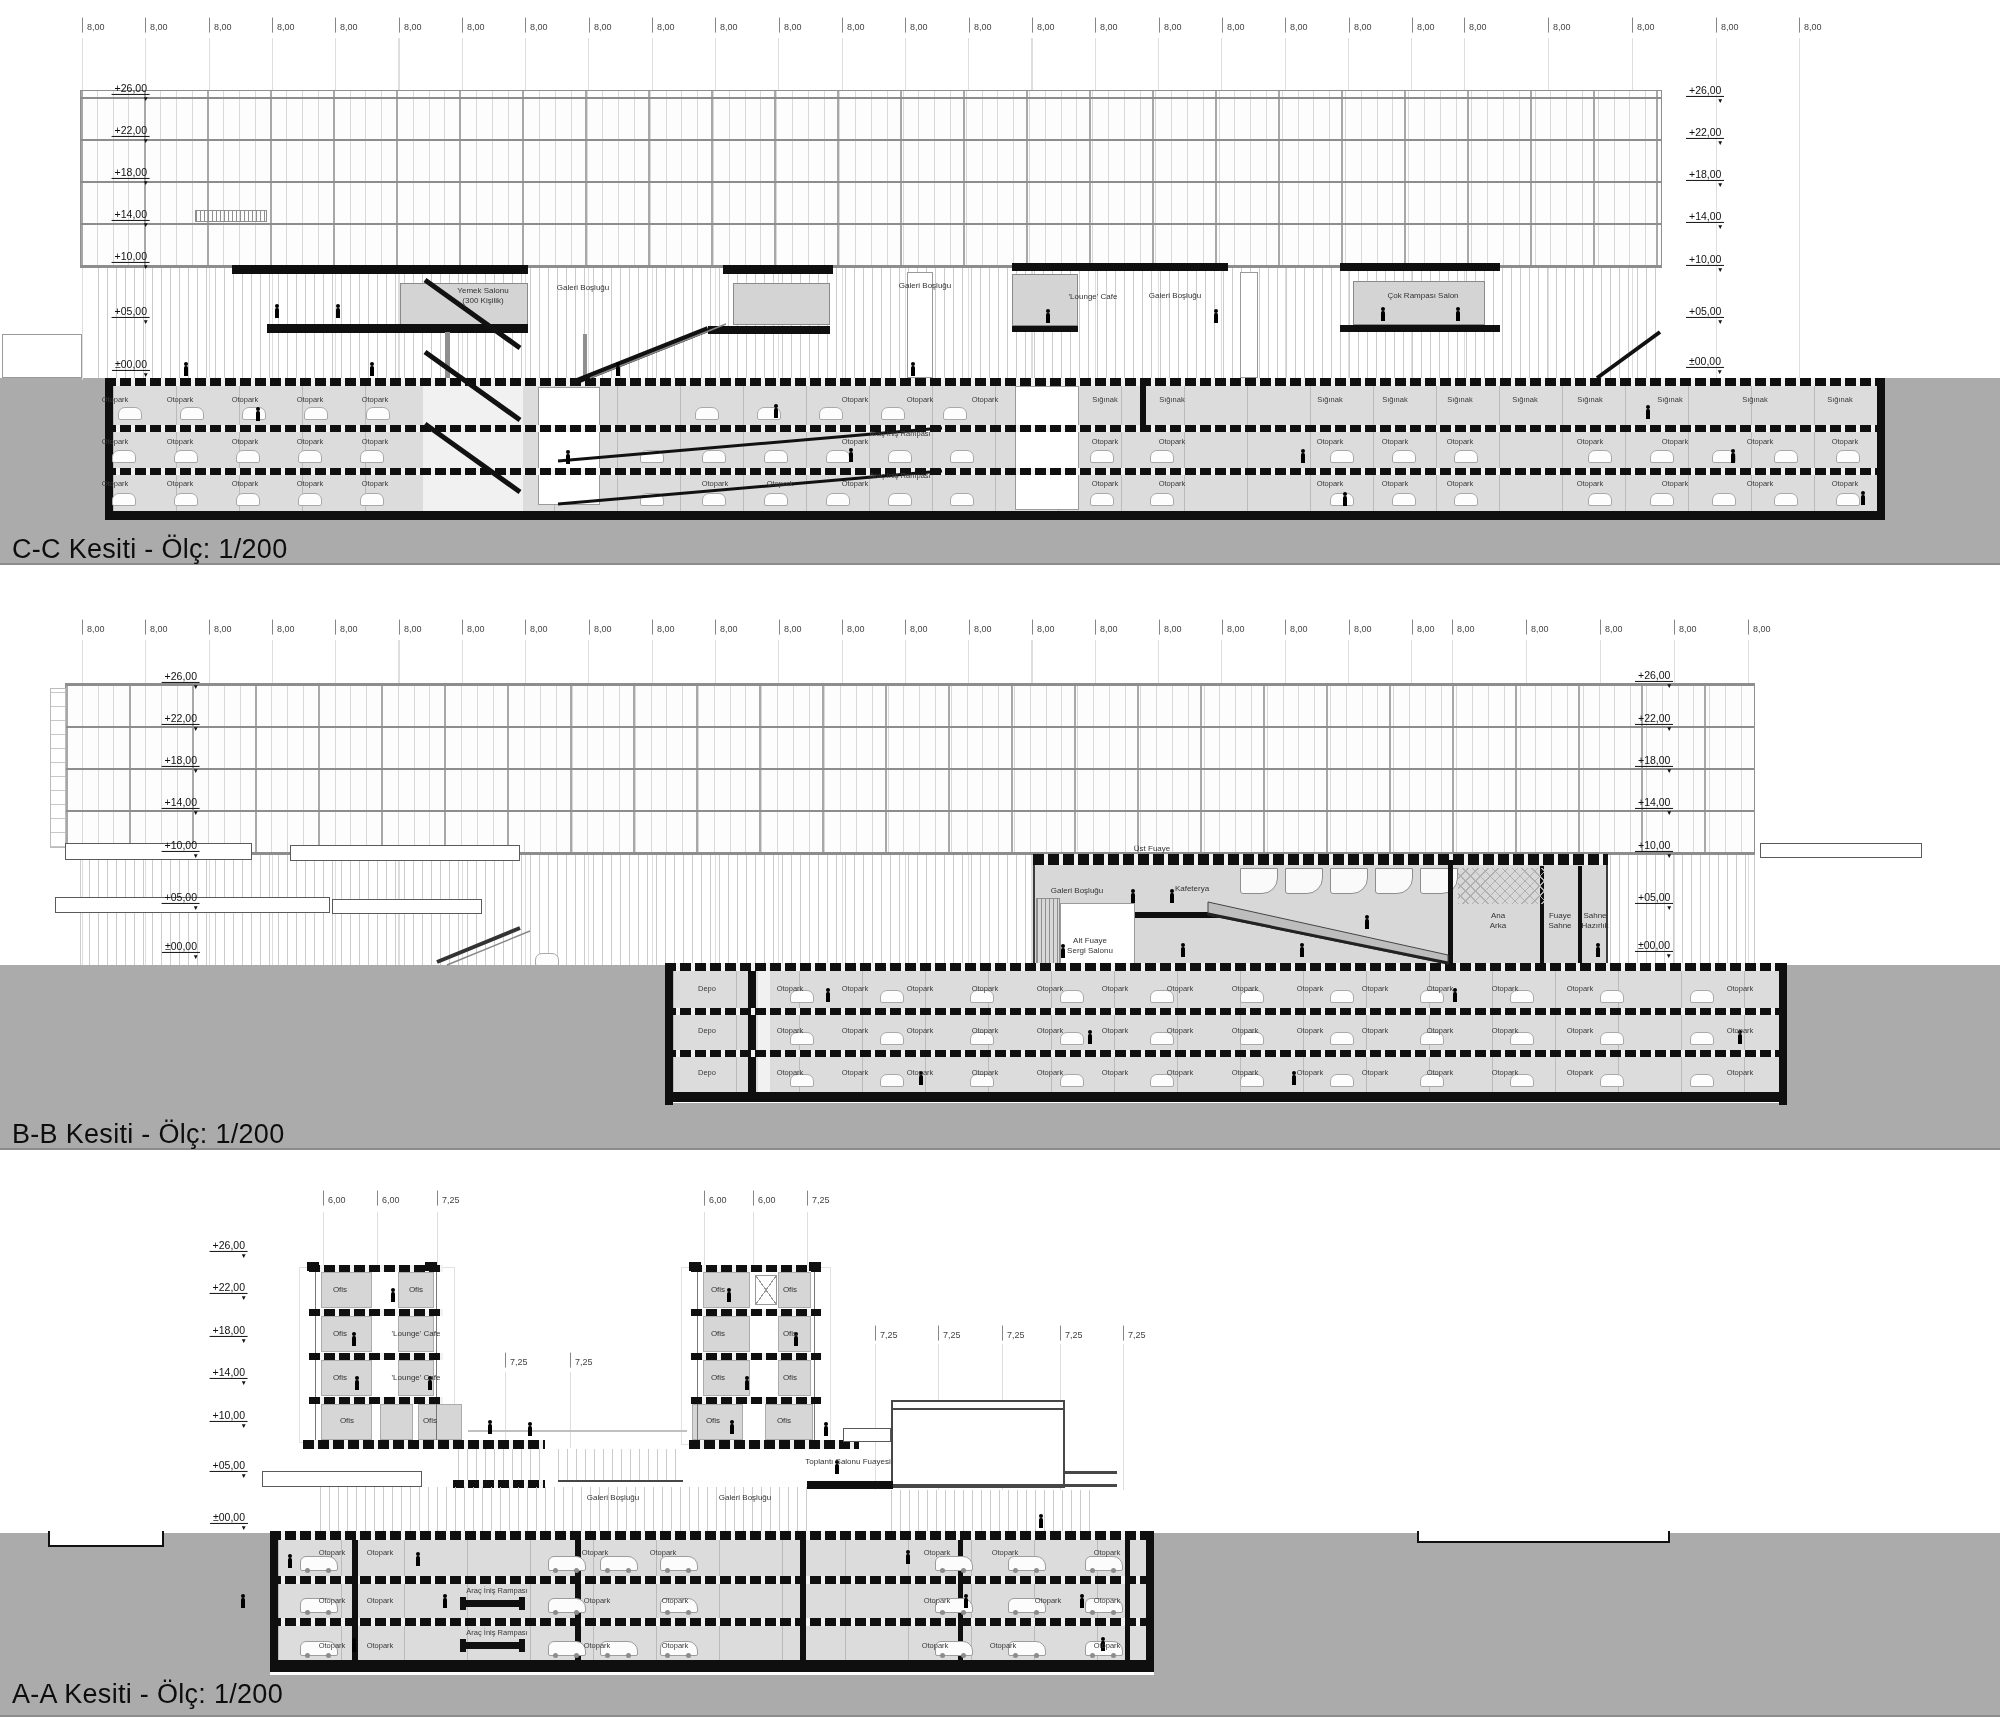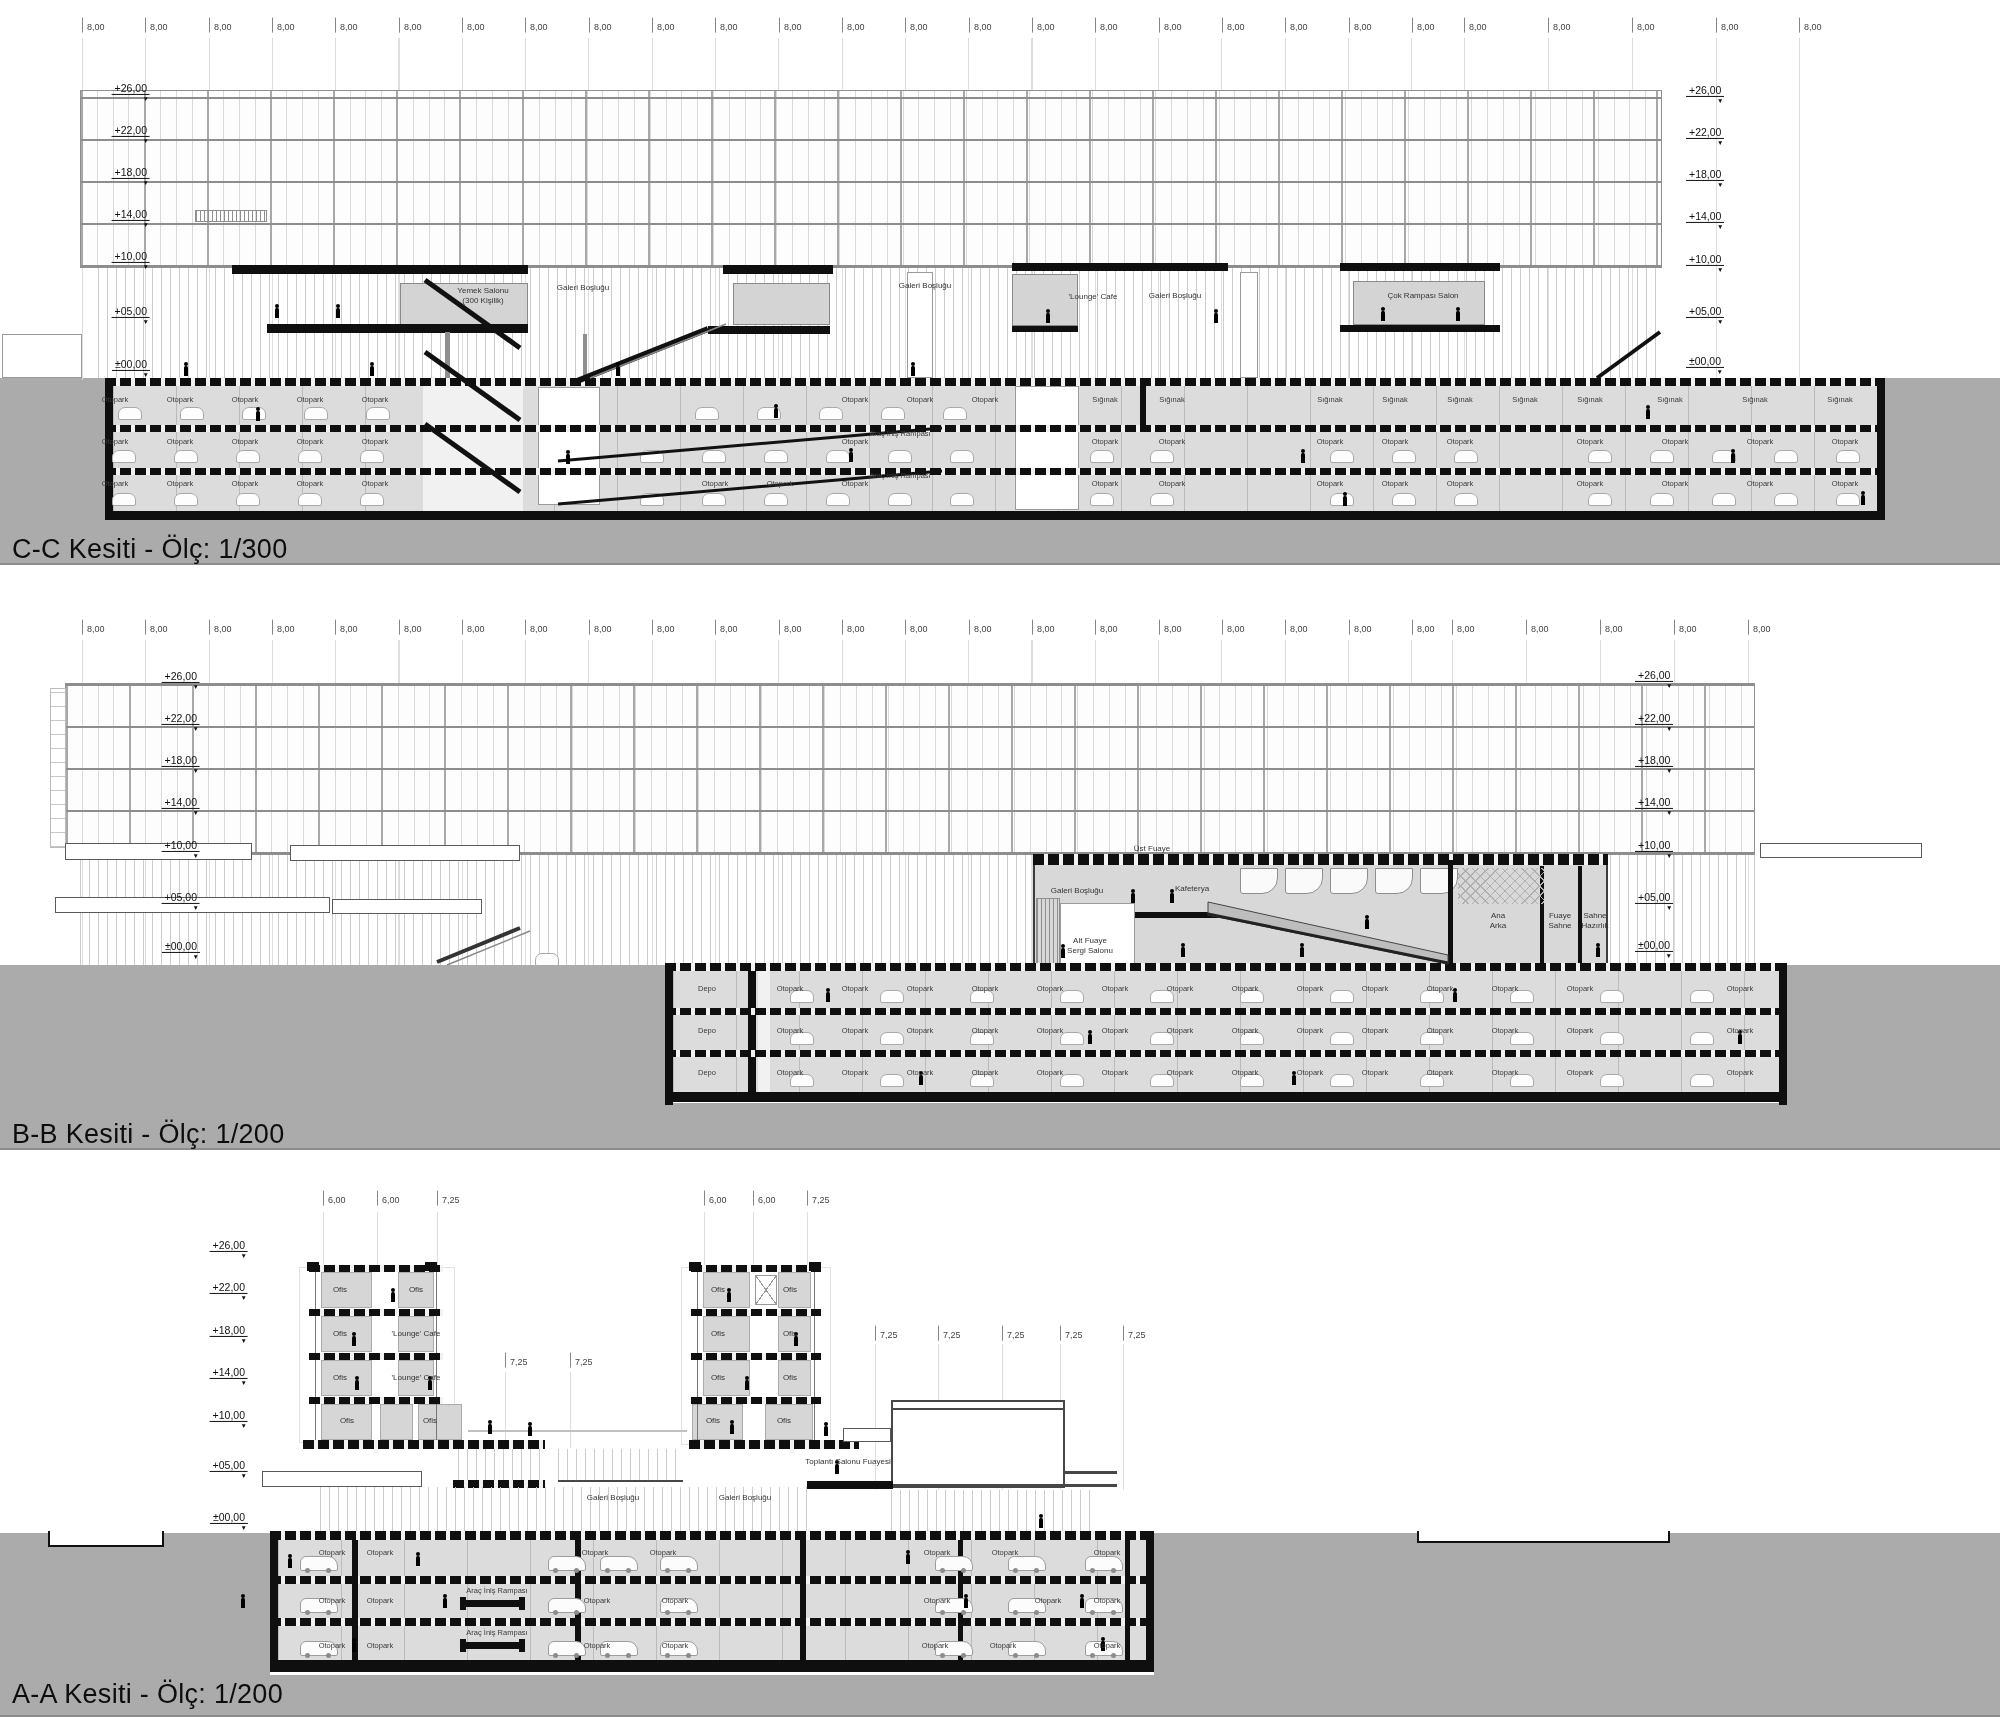--- a/index.html
+++ b/index.html
@@ -672,16 +672,16 @@
       <div class="lbl park" style="left: 497px; top: 1632px;">Araç İniş Rampası</div>
       <div class="elev left" style="left: 248px; top: 1252px;"><span>+26,00</span><span class="ar">▼</span></div>
       <div class="elev left" style="left: 248px; top: 1294px;"><span>+22,00</span><span class="ar">▼</span></div>
       <div class="elev left" style="left: 248px; top: 1337px;"><span>+18,00</span><span class="ar">▼</span></div>
       <div class="elev left" style="left: 248px; top: 1379px;"><span>+14,00</span><span class="ar">▼</span></div>
       <div class="elev left" style="left: 248px; top: 1422px;"><span>+10,00</span><span class="ar">▼</span></div>
       <div class="elev left" style="left: 248px; top: 1472px;"><span>+05,00</span><span class="ar">▼</span></div>
       <div class="elev left" style="left: 248px; top: 1524px;"><span>±00,00</span><span class="ar">▼</span></div>
     </div>
 
-  <div class="sec-title" style="left:12px;top:534px;">C-C Kesiti - Ölç: 1/300</div>
+  <div class="sec-title" style="left:12px;top:534px;">C-C Kesiti - Ölç: 1/200</div>
   <div class="sec-title" style="left:12px;top:1119px;">B-B Kesiti - Ölç: 1/200</div>
   <div class="sec-title" style="left:12px;top:1679px;">A-A Kesiti - Ölç: 1/200</div>
 </div>
 
 </body></html>

